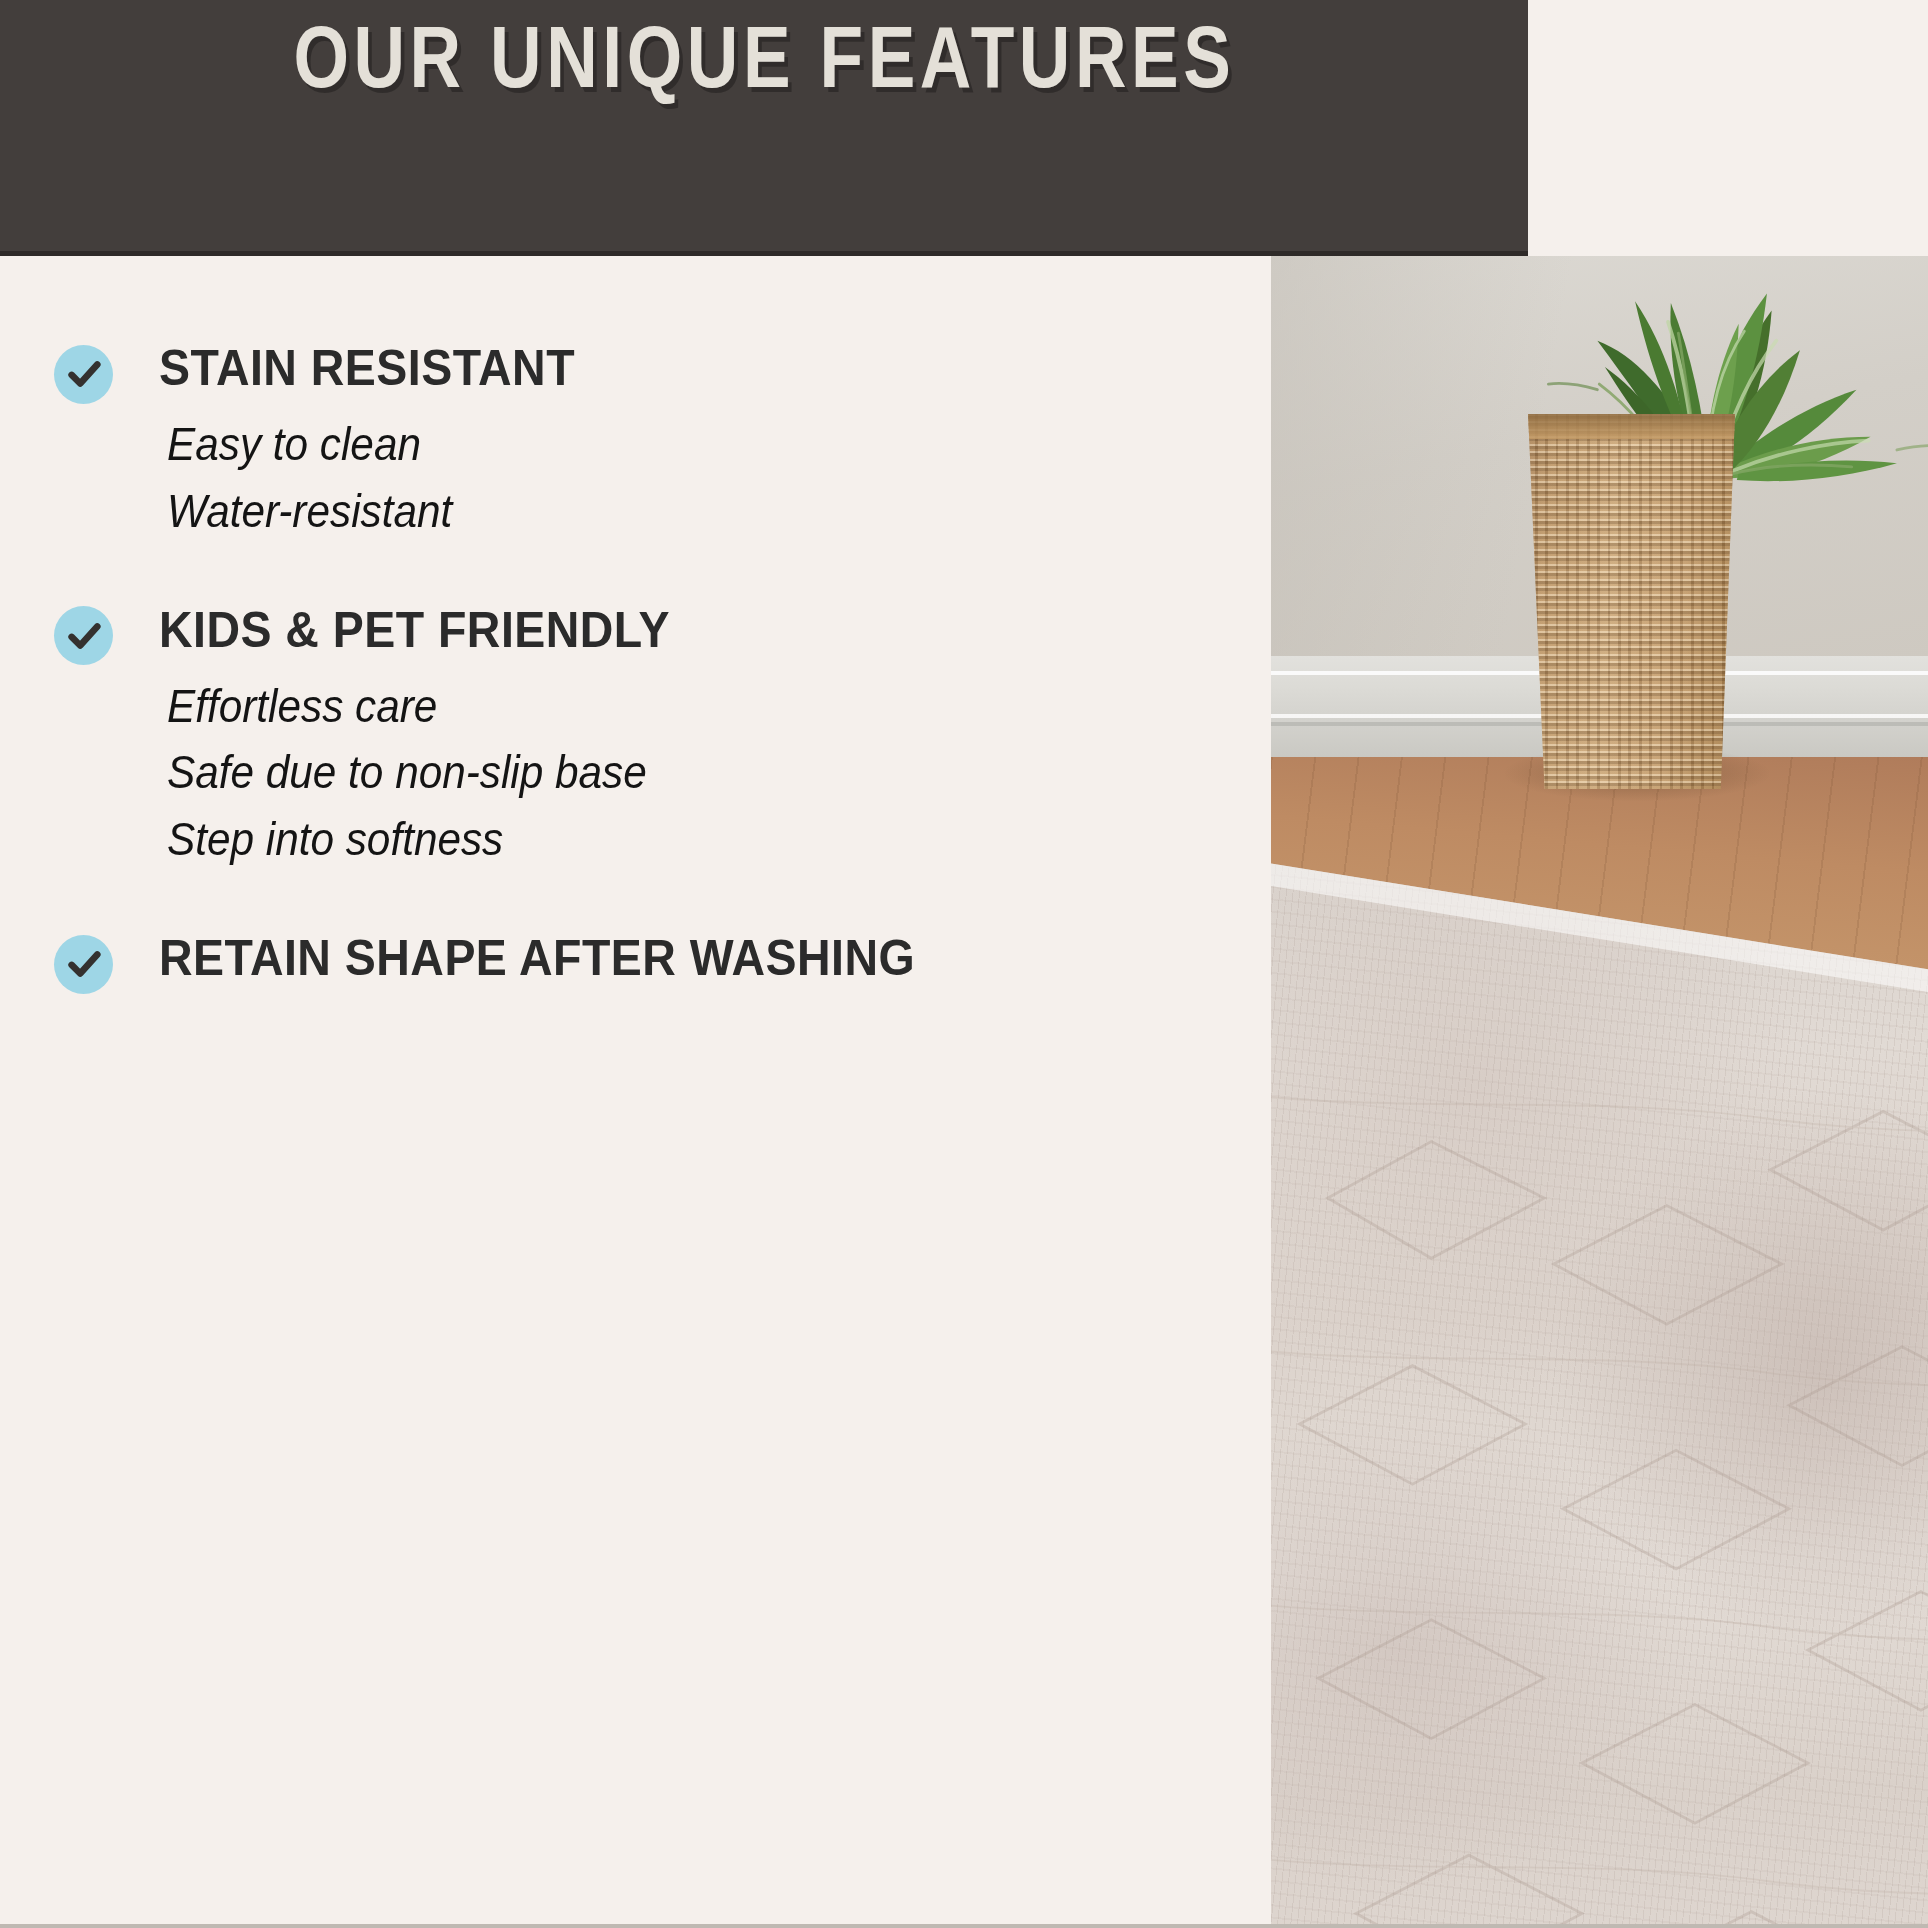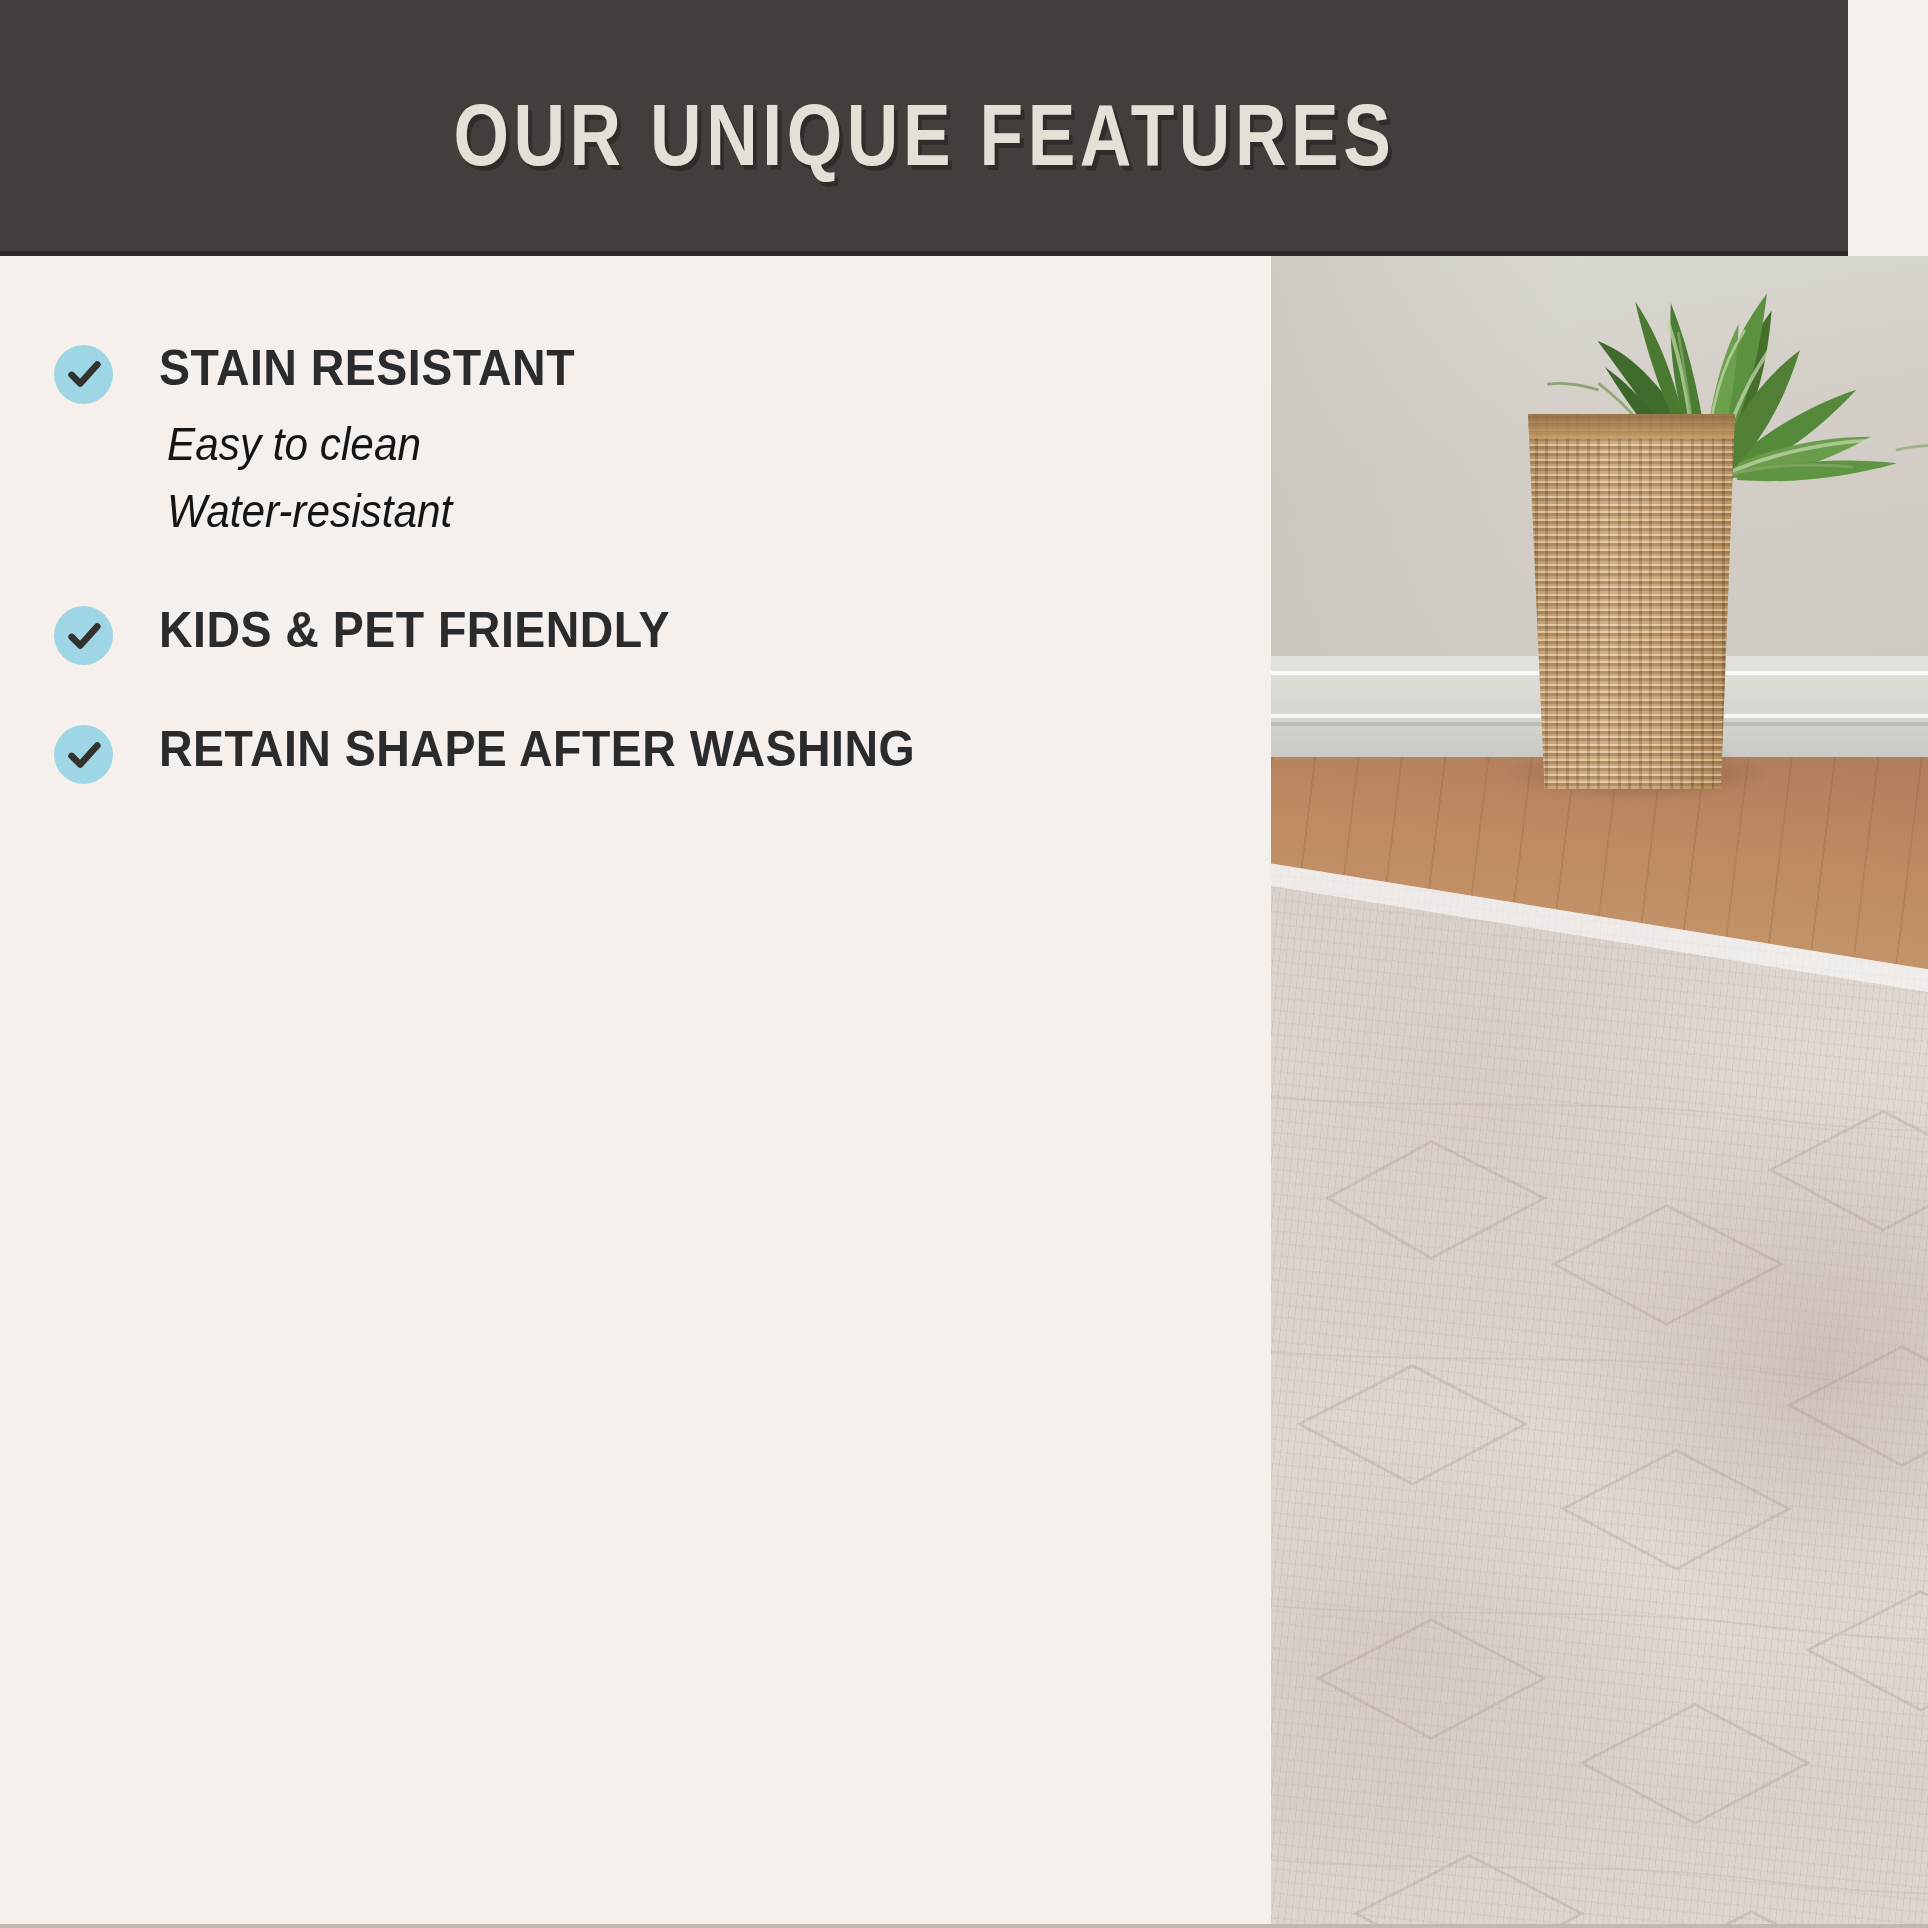--- a/index.html
+++ b/index.html
@@ -5,23 +5,23 @@
   html,body{margin:0;padding:0;}
   body{
     width:1928px;height:1928px;overflow:hidden;
     font-family:"Liberation Sans","DejaVu Sans",sans-serif;
     background:#F5F0EC;
   }
   .page{position:relative;width:1928px;height:1928px;overflow:hidden;background:#F5F0EC;}
 
   
   .header{
-    position:absolute;left:0;top:0;width:1848px;height:256px;
+    position:absolute;left:0;top:0;width:1528px;height:256px;
     background:#433E3C;
-    display:flex;align-items:center;justify-content:center;
+    display:flex;justify-content:center;
     box-sizing:border-box;
   }
   .header::after{
     content:"";position:absolute;left:0;bottom:0;width:100%;height:4.7px;
     background:#2E2A28;
   }
   .header-title{
     font-size:87px;font-weight:bold;letter-spacing:5.6px;
     color:#E4E0D8;
     transform:scaleX(0.82);
@@ -221,20 +221,25 @@
       </ul>
     </div>
 
     <div class="feature">
       <span class="check-badge">
         <svg viewBox="0 0 40 40" aria-hidden="true">
           <path d="M7 21 L16 30 L34 10" fill="none" stroke="#34312F" stroke-width="7" stroke-linecap="round" stroke-linejoin="round"></path>
         </svg>
       </span>
       <h2 class="feature-title">KIDS &amp; PET FRIENDLY</h2>
+      <ul class="feature-items">
+        <li>Effortless care</li>
+        <li>Safe due to non-slip base</li>
+        <li>Step into softness</li>
+      </ul>
     </div>
 
     <div class="feature">
       <span class="check-badge">
         <svg viewBox="0 0 40 40" aria-hidden="true">
           <path d="M7 21 L16 30 L34 10" fill="none" stroke="#34312F" stroke-width="7" stroke-linecap="round" stroke-linejoin="round"></path>
         </svg>
       </span>
       <h2 class="feature-title">RETAIN SHAPE AFTER WASHING</h2>
     </div>

